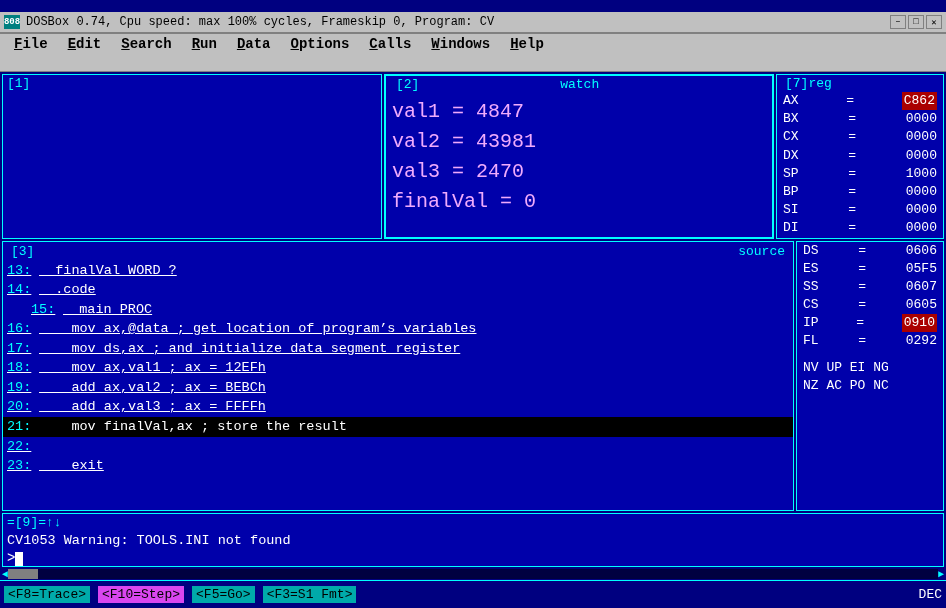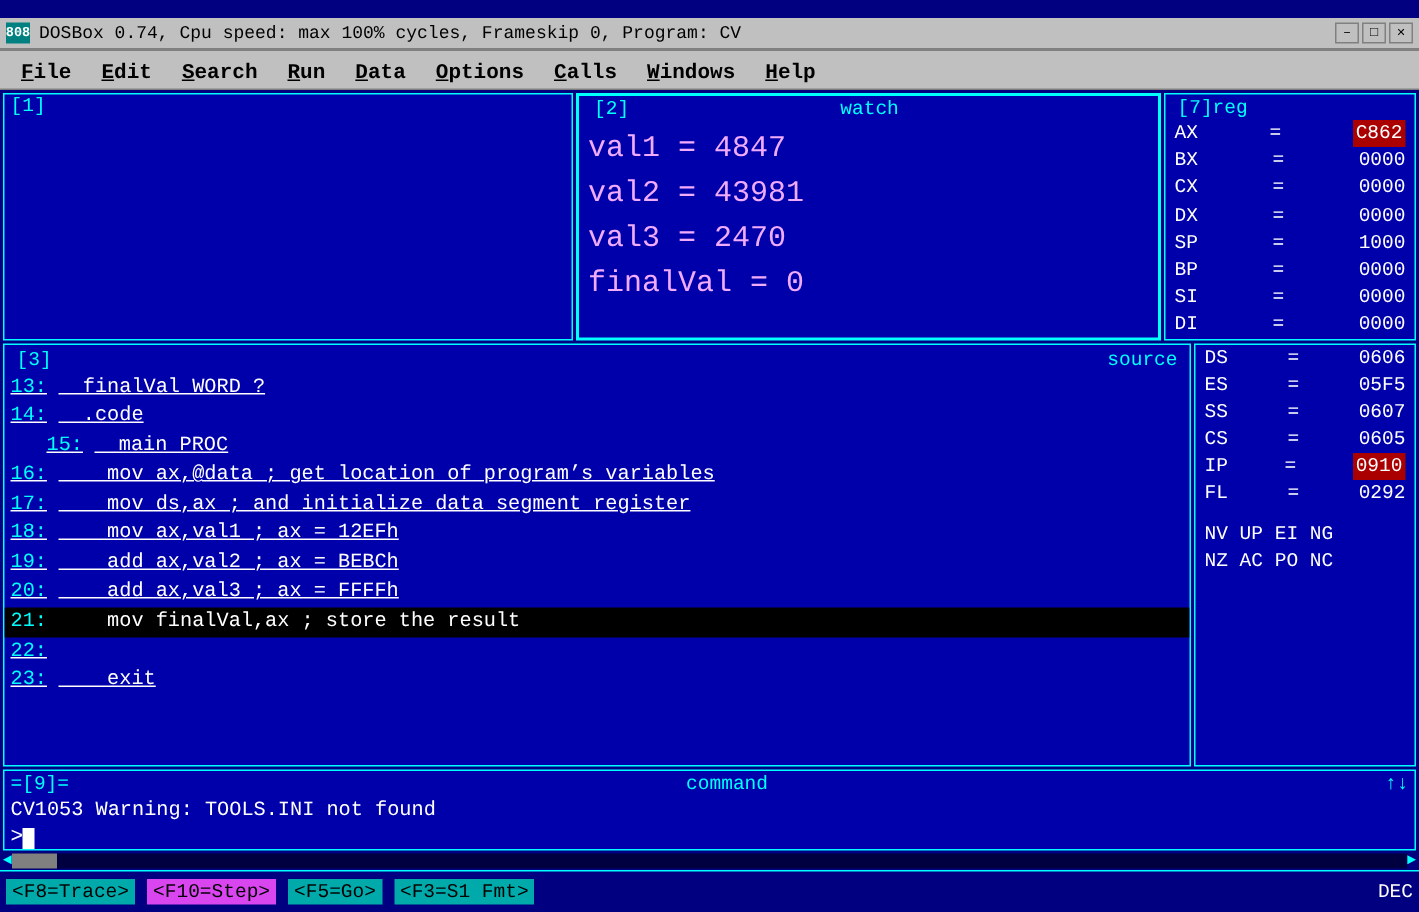--- a/index.html
+++ b/index.html
@@ -55,23 +55,23 @@
       display: flex;
       align-items: center;
       justify-content: center;
       font-size: 9px;
       cursor: pointer;
     }
 
     
     #menu-bar {
       background: #c0c0c0;
-      height: 26px;
-      display: flex;
-      align-items: flex-end;
+      height: 38px;
+      display: flex;
+      align-items: flex-start;
       padding: 0 4px;
       border-bottom: 1px solid #808080;
     }
     .menu-item {
       padding: 2px 10px;
       font-size: 14px;
       color: #000;
       cursor: pointer;
       font-weight: bold;
     }
@@ -445,21 +445,20 @@
         </div>
         <div style="height:8px;"></div>
         <div class="flags-line" style="color:#ffffff; font-size:13px; padding:0 2px;">NV UP EI NG</div>
         <div class="flags-line" style="color:#ffffff; font-size:13px; padding:0 2px;">NZ AC PO NC</div>
       </div>
     </div>
 
     <div id="panel9-container">
       <div style="display:flex;align-items:center;padding:1px 4px;">
         <span style="color:#00ffff;font-size:13px;">=[9]=</span>
-        <span style="flex:1;text-align:center;color:#00ffff;font-size:13px;">command</span>
         <span style="color:#00ffff;font-size:13px;">↑↓</span>
       </div>
       <div class="command-text">CV1053 Warning:   TOOLS.INI not found</div>
       <div class="command-prompt">
         <span>&gt;</span><span class="cursor-block"></span>
       </div>
     </div>
 
     <div id="bottom-scrollbar">
       <span class="h-scroll-arrow">◄</span>

